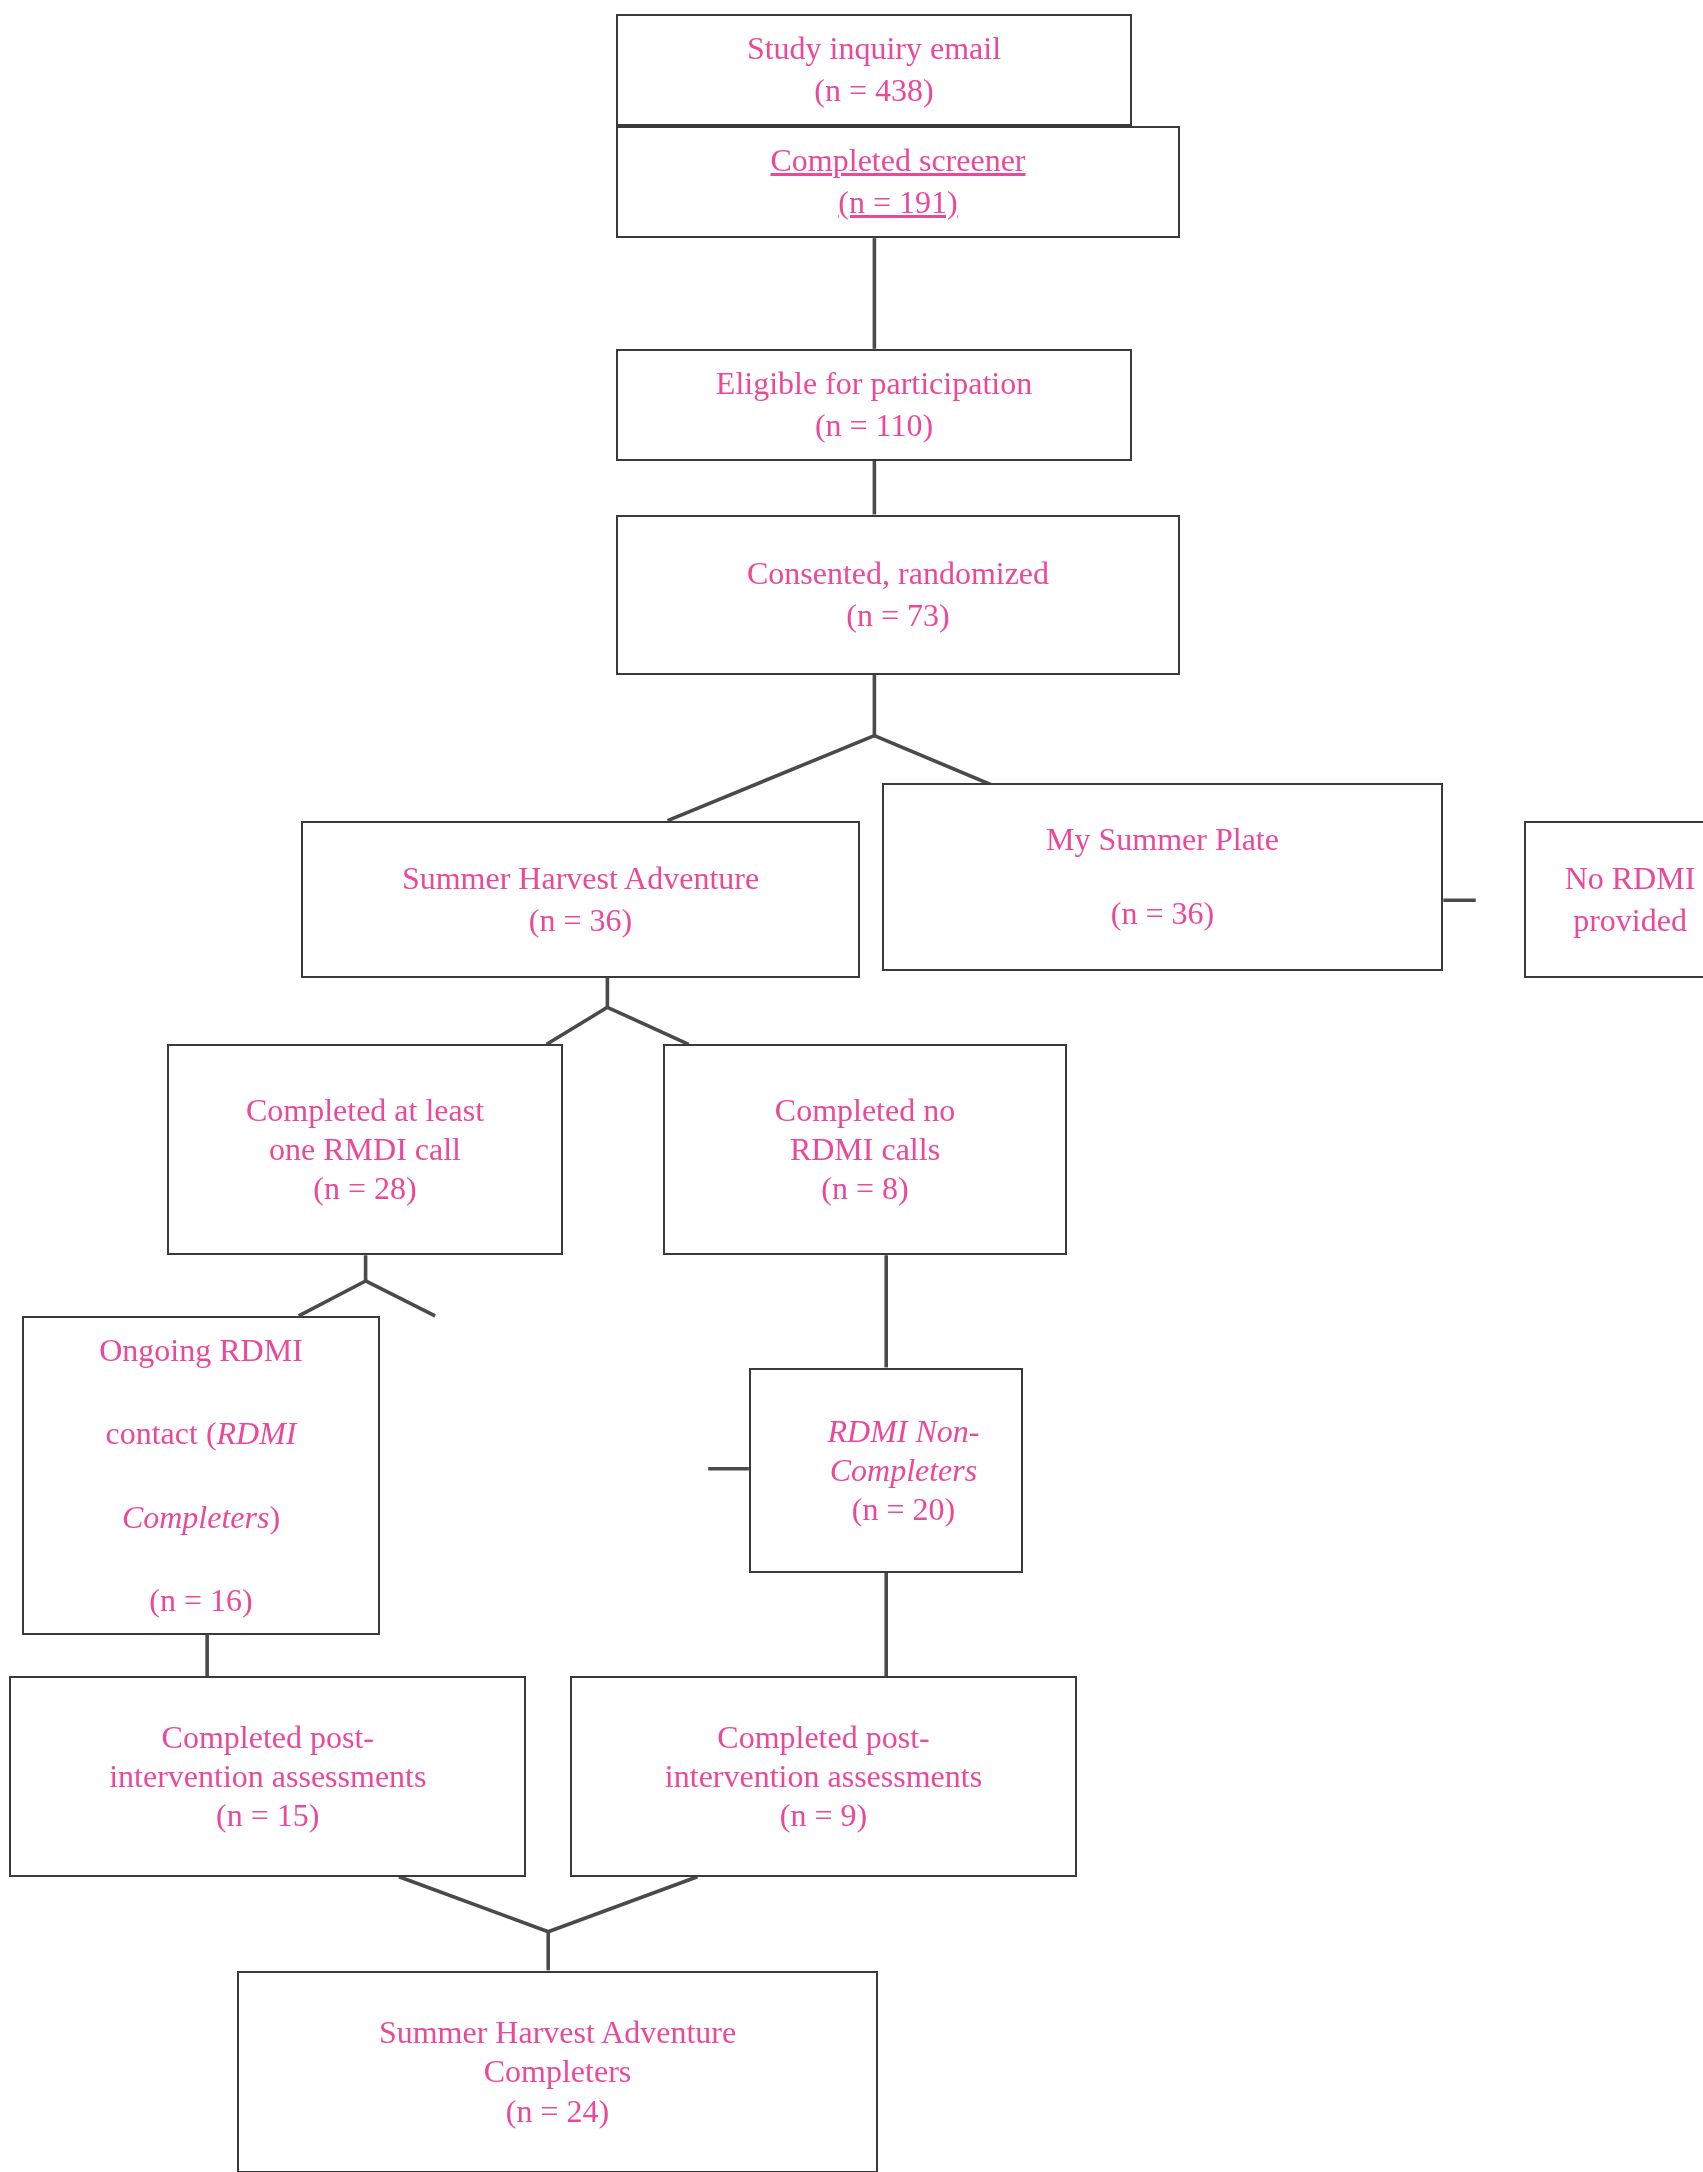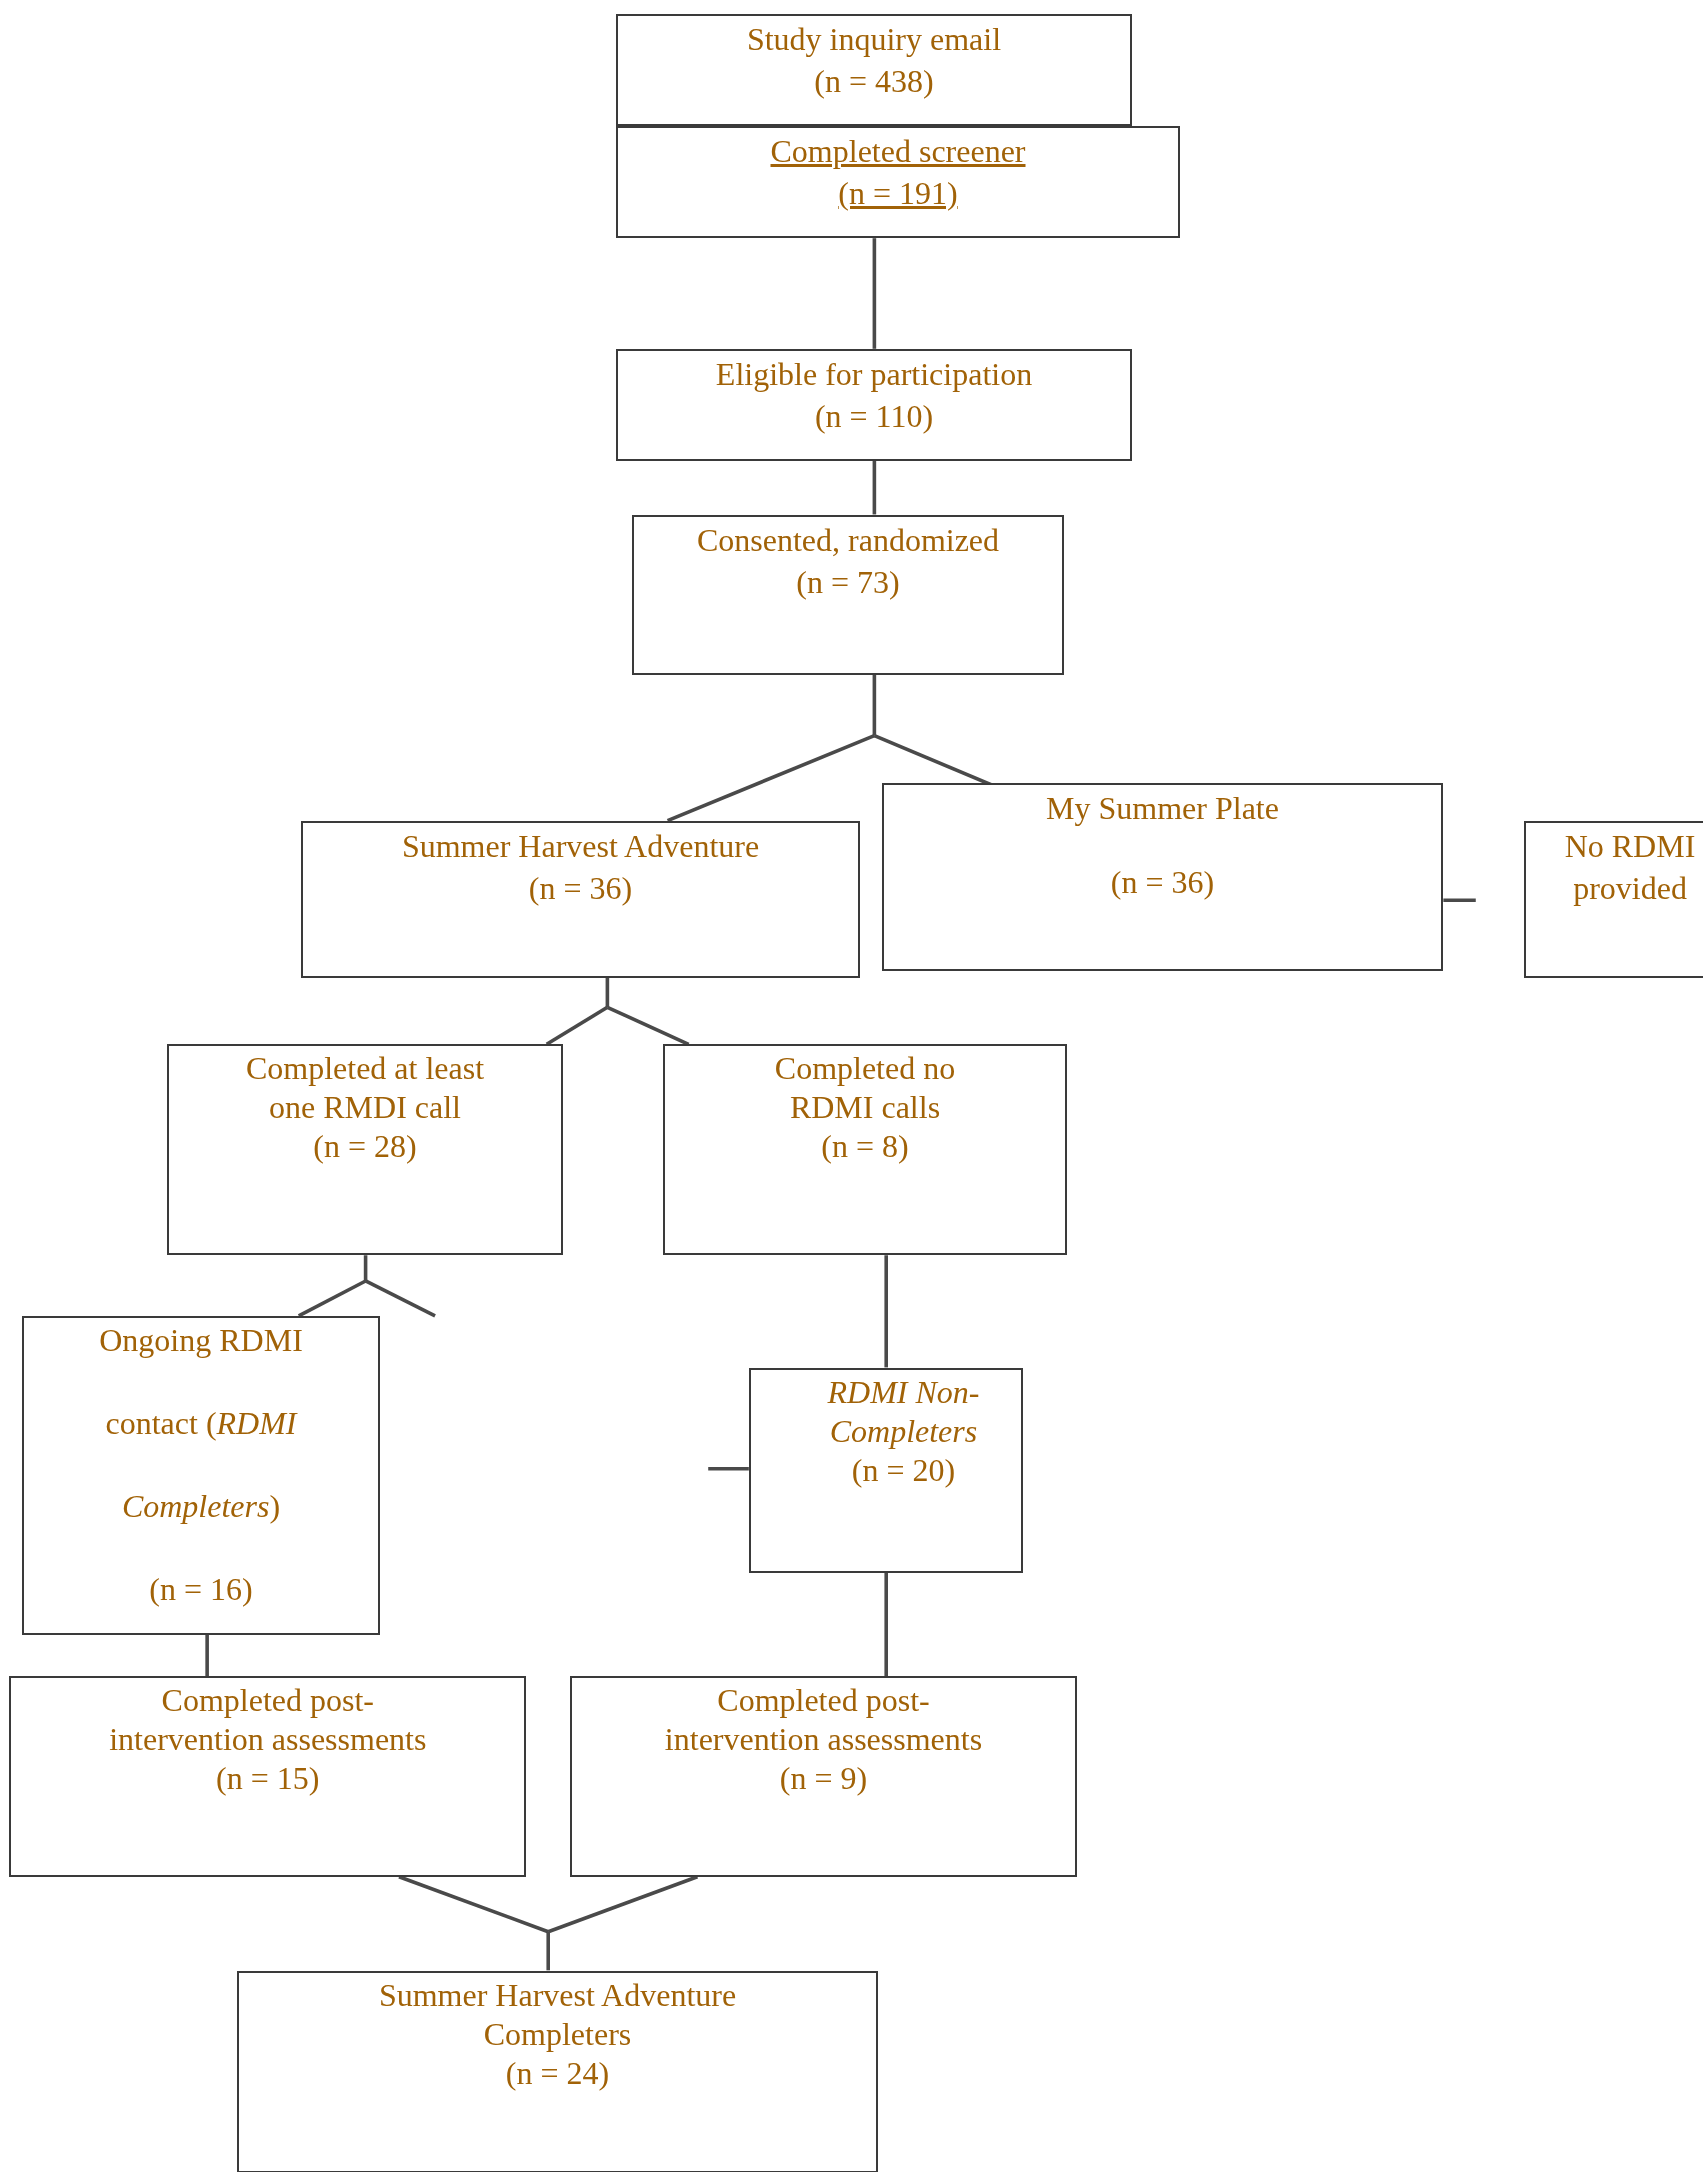--- a/index.html
+++ b/index.html
@@ -24,22 +24,23 @@
     pointer-events: none;
   }
   .node {
     position: absolute;
     box-sizing: border-box;
     border: 2.6px solid #3a3a3a;
     background: #ffffff;
     display: flex;
     flex-direction: column;
     align-items: center;
+    justify-content: center;
     text-align: center;
-    color: #a16207;
+    color: #ec4899;
     font-size: 32px;
     line-height: 1.30;
     padding: 3.1px 5.1px;
     z-index: 2;
   }
   .node .ln {
     display: block;
     white-space: nowrap;
   }
   .node .it {
@@ -98,21 +99,21 @@
   <div class="node" style="left:616px; top:126px; width:564px; height:112px;text-decoration:underline;">
     <span class="ln">Completed screener</span>
     <span class="ln">(n = 191)</span>
   </div>
 
   <div class="node" style="left:616px; top:349px; width:516px; height:112px;">
     <span class="ln">Eligible for participation</span>
     <span class="ln">(n = 110)</span>
   </div>
 
-  <div class="node" style="left:616px; top:515px; width:432px; height:160px;margin-left:16px;">
+  <div class="node" style="left:616px; top:515px; width:564px; height:160px;">
     <span class="ln">Consented, randomized</span>
     <span class="ln">(n = 73)</span>
   </div>
 
   <div class="node" style="left:301px; top:821px; width:559px; height:157px;">
     <span class="ln">Summer Harvest Adventure</span>
     <span class="ln">(n = 36)</span>
   </div>
 
   <div class="node" style="left:882px; top:783px; width:561px; height:188px;gap:32px;">

